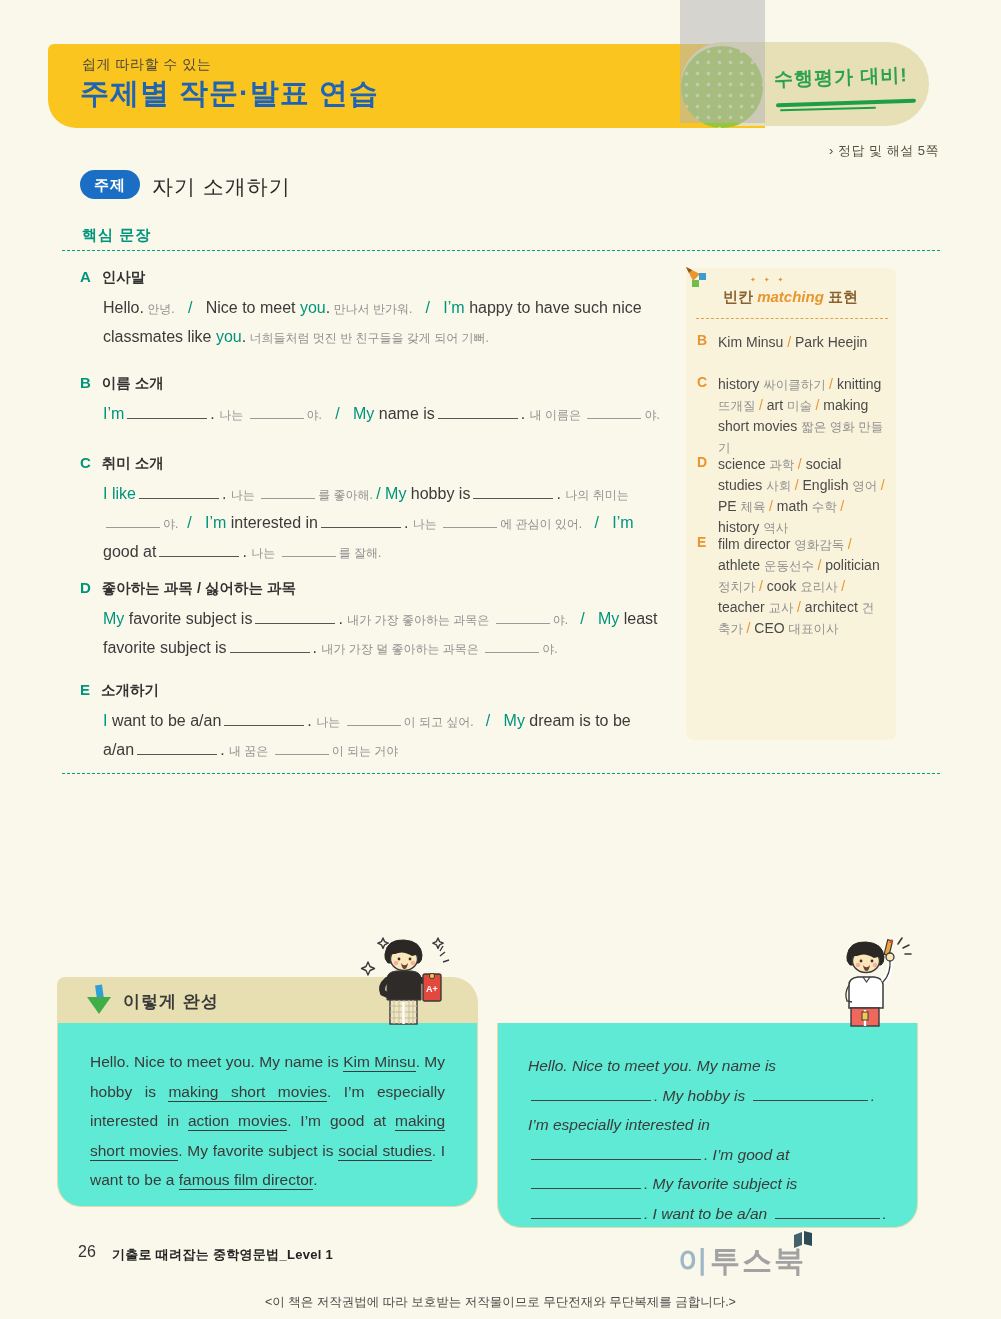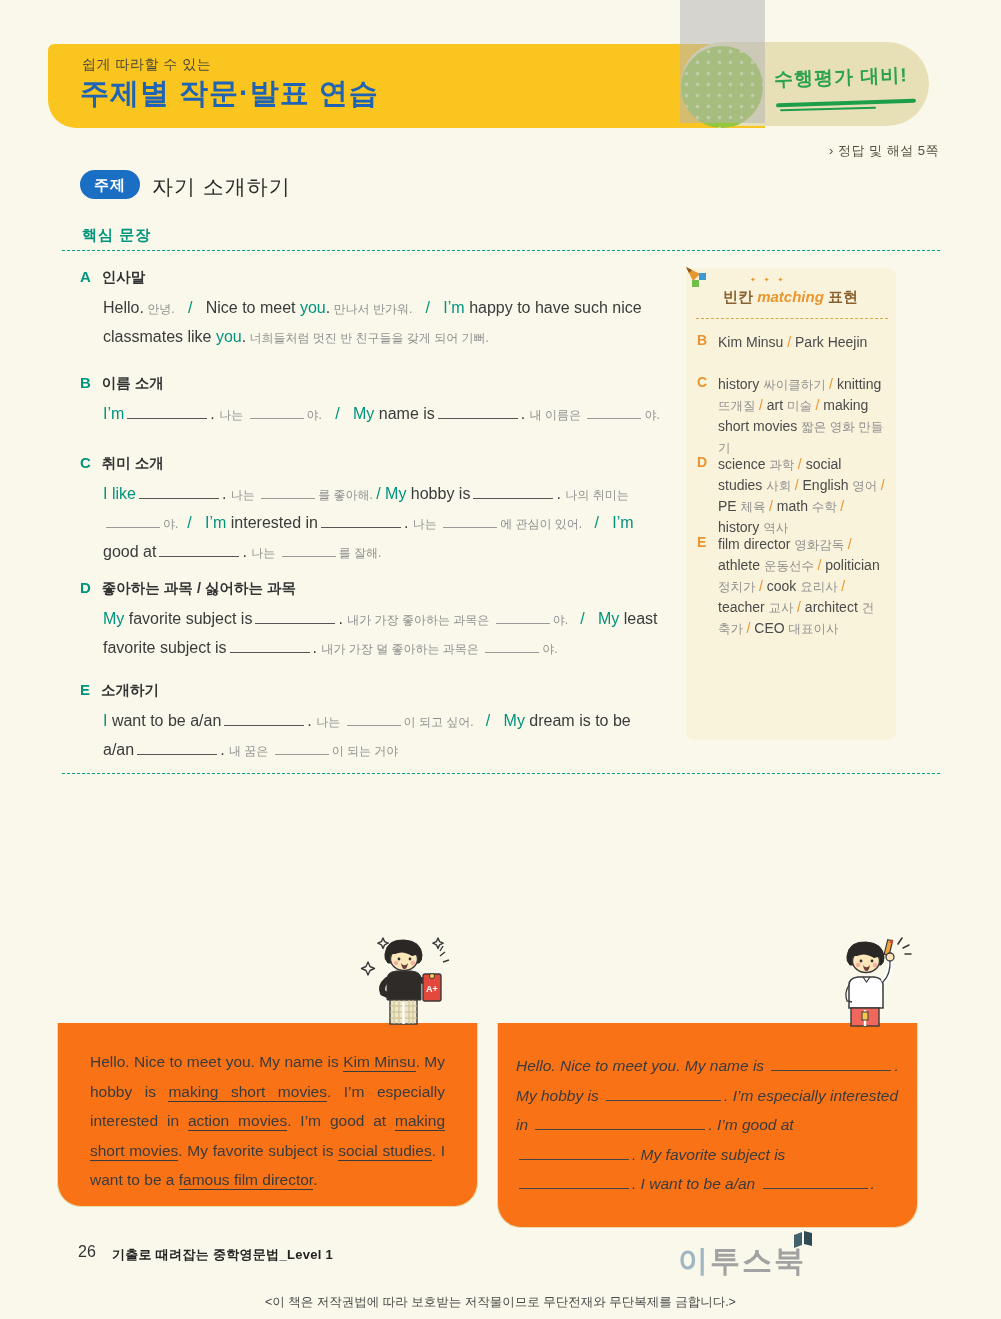--- a/index.html
+++ b/index.html
@@ -53,23 +53,23 @@
   .m-text{font-size:14px;line-height:20px;color:#4a4a4a;width:167px;white-space:pre-wrap;}
   .m-text .r-g{font-size:12.5px;text-align:center;}
   .m-text .r-d{color:#4a4a4a;}
 
   
   .box-head{position:absolute;height:46px;width:421px;border-radius:8px 26px 0 0;box-sizing:border-box;}
   .box-head.left{left:57px;top:977px;background:#e7dfb2;}
   .box-head.right{left:497px;top:977px;background:#f9c51e;}
   .box-head .hd{position:absolute;left:66px;top:13px;font-size:17px;font-weight:800;color:#3a3a3a;letter-spacing:1px;}
   .box-head .icon{position:absolute;left:26px;top:7px;}
-  .box-body{position:absolute;background:#f97316;border:1.5px solid #e5dcae;border-top:none;border-radius:0 0 24px 24px;box-sizing:border-box;}
+  .box-body{position:absolute;background:#5eead4;border:1.5px solid #e5dcae;border-top:none;border-radius:0 0 24px 24px;box-sizing:border-box;}
   .box-body.left{left:57px;top:1023px;width:421px;height:184px;padding:24px 32px;}
-  .box-body.right{left:497px;top:1023px;width:421px;height:205px;padding:28px 18px;}
+  .box-body.right{left:497px;top:1023px;width:421px;height:205px;padding:28px 30px;}
   .box-par{font-size:15.5px;line-height:29.5px;color:#3b3b3b;text-align:justify;}
   .box-body.right .box-par{font-style:italic;text-align:left;}
   .box-body.right .blank{border-bottom-color:#444;}
   .char{position:absolute;z-index:5;}
 
   
   .pg-num{position:absolute;left:78px;top:1243px;font-size:16px;color:#333;}
   .book-name{position:absolute;left:112px;top:1246px;font-size:13px;font-weight:700;color:#222;letter-spacing:.3px;}
   .logo{position:absolute;left:0;top:1241px;width:806px;text-align:right;}
   .logo-inner{position:relative;display:inline-block;font-size:30px;font-weight:800;letter-spacing:2px;}
@@ -159,20 +159,27 @@
       <span class="m-text"><span class="r-d">science </span><span class="r-g">과학 </span><span class="r-o">/ </span><span class="r-d">social studies </span><span class="r-g">사회 </span><span class="r-o">/ </span><span class="r-d">English </span><span class="r-g">영어 </span><span class="r-o">/ </span><span class="r-d">PE </span><span class="r-g">체육 </span><span class="r-o">/ </span><span class="r-d">math </span><span class="r-g">수학 </span><span class="r-o">/ </span><span class="r-d">history </span><span class="r-g">역사</span></span>
     </div>
     <div class="m-item" style="top:266px">
       <span class="m-letter">E</span>
       <span class="m-text"><span class="r-d">film director </span><span class="r-g">영화감독 </span><span class="r-o">/ </span><span class="r-d">athlete </span><span class="r-g">운동선수 </span><span class="r-o">/ </span><span class="r-d">politician </span><span class="r-g">정치가 </span><span class="r-o">/ </span><span class="r-d">cook </span><span class="r-g">요리사 </span><span class="r-o">/ </span><span class="r-d">teacher </span><span class="r-g">교사 </span><span class="r-o">/ </span><span class="r-d">architect </span><span class="r-g">건축가 </span><span class="r-o">/ </span><span class="r-d">CEO </span><span class="r-g">대표이사</span></span>
     </div>
   </div>
 
   <div class="dash-mid"></div>
 
+  <div class="box-head left">
+    <svg class="icon" width="32" height="34" viewBox="0 0 32 34">
+      <path d="M13 1 h7 v13 h-7 z" fill="#2f9fd6" transform="rotate(-8 16 8)"></path>
+      <path d="M4 13 L28 13 L16 30 Z" fill="#3fae49"></path>
+    </svg>
+    <span class="hd">이렇게 완성</span>
+  </div>
   <div class="box-body left">
     <div class="box-par"><span class="r-d">Hello. Nice to meet you. My name is </span><span class="r-u">Kim Minsu</span><span class="r-d">. My hobby is </span><span class="r-u">making short movies</span><span class="r-d">. I’m especially interested in </span><span class="r-u">action movies</span><span class="r-d">. I’m good at </span><span class="r-u">making short movies</span><span class="r-d">. My favorite subject is </span><span class="r-u">social studies</span><span class="r-d">. I want to be a </span><span class="r-u">famous film director</span><span class="r-d">.</span></div>
   </div>
 
   <div class="box-body right">
     <div class="box-par"><span class="r-d">Hello. Nice to meet you. My name is </span><span class="blank" style="width: 120px;"></span><span class="r-d">. My hobby is </span><span class="blank" style="width: 115px;"></span><span class="r-d">. I’m especially interested in </span><span class="blank" style="width: 170px;"></span><span class="r-d">. I’m good at </span><span class="blank" style="width: 110px;"></span><span class="r-d">. My favorite subject is </span><span class="blank" style="width: 110px;"></span><span class="r-d">. I want to be a/an </span><span class="blank" style="width: 105px;"></span><span class="r-d">.</span></div>
   </div>
 
   <svg class="char" style="left:356px;top:930px" width="94" height="96" viewBox="0 0 94 96">
     <g stroke="#3a3a3a" stroke-width="1.4" fill="none" stroke-linejoin="round">

